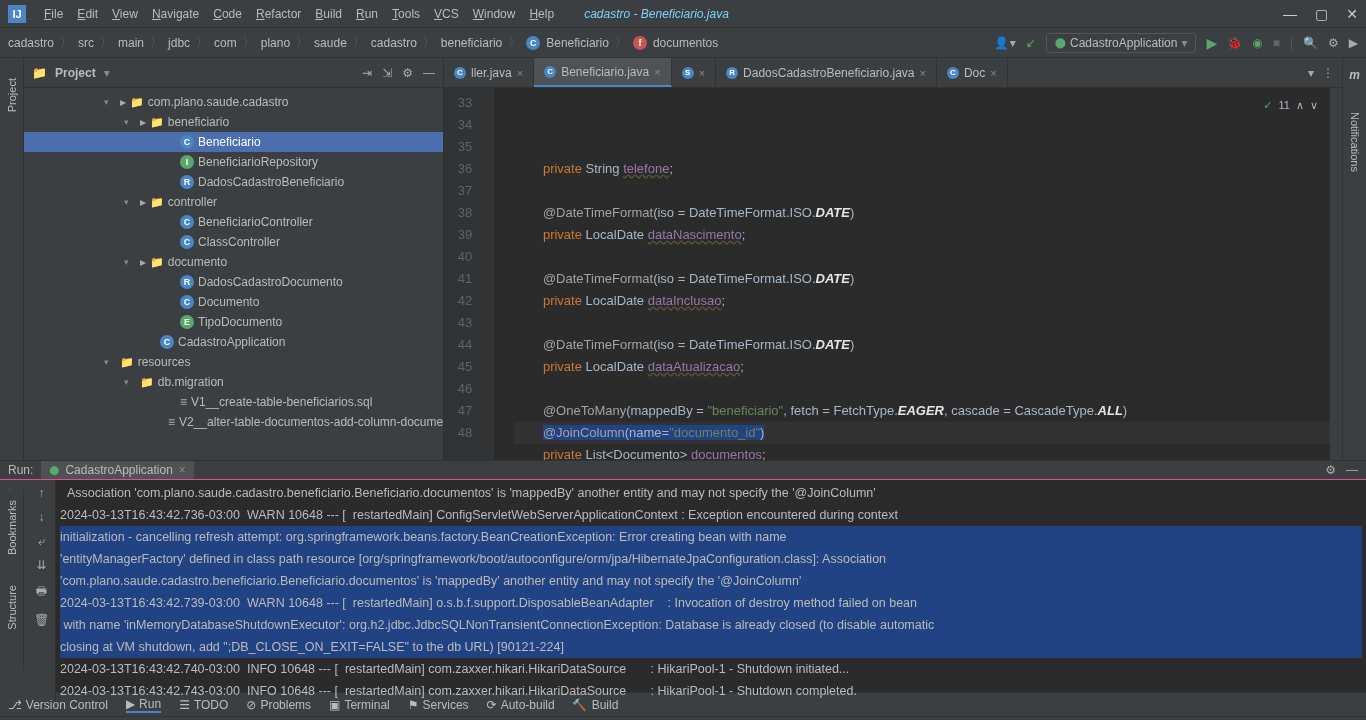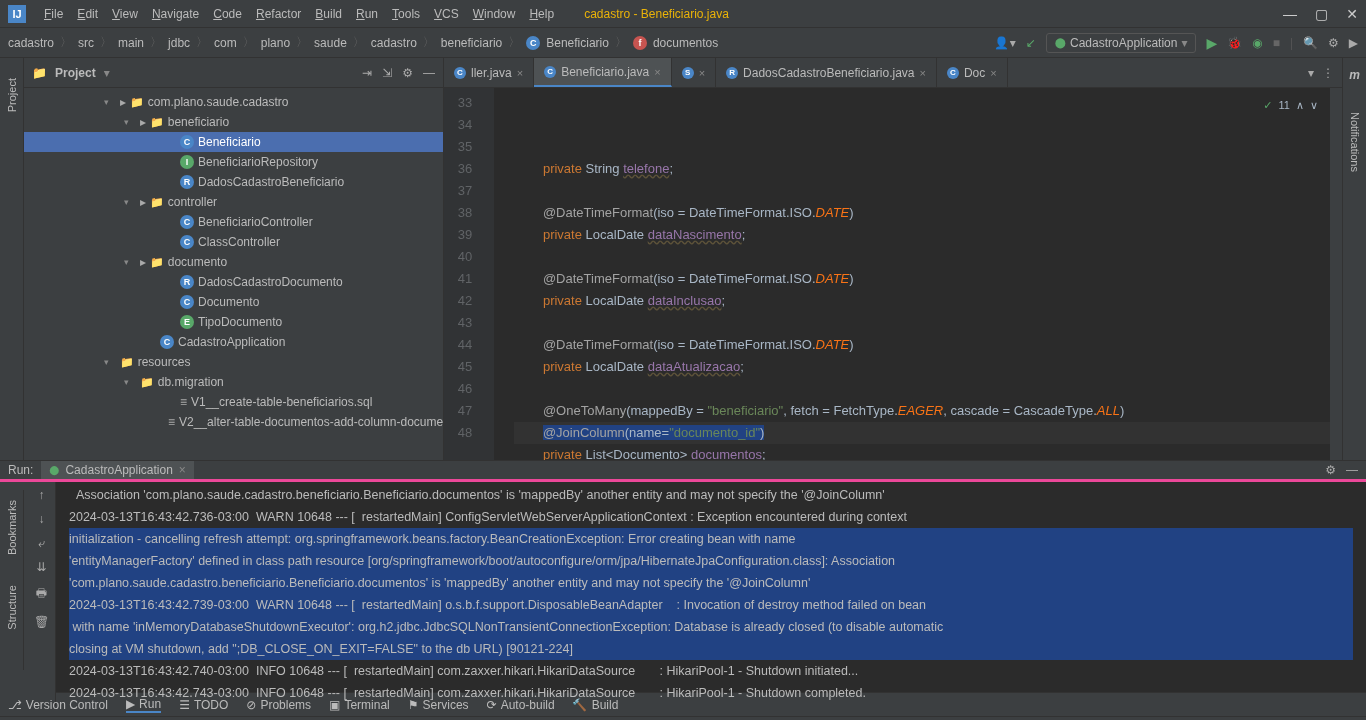--- a/index.html
+++ b/index.html
@@ -2,21 +2,21 @@
 <html><head>
 <meta charset="utf-8">
 <style>
 * { margin: 0; padding: 0; box-sizing: border-box; font-family: "Segoe UI", Arial, sans-serif; }
 body { background: #3c3f41; color: #bbbbbb; font-size: 12px; overflow: hidden; width: 1366px; height: 720px; }
 .titlebar { height: 28px; background: #3c3f41; display: flex; align-items: center; padding: 0 8px; border-bottom: 1px solid #323232; }
 .titlebar .logo { width: 18px; height: 18px; background: #4a86c7; display: inline-flex; align-items: center; justify-content: center; color: #fff; font-weight: bold; font-size: 11px; margin-right: 12px; }
 .menubar { display: flex; gap: 2px; }
 .menubar span { padding: 4px 6px; cursor: pointer; }
 .menubar span u { text-decoration: underline; }
-.title-text { margin-left: 24px; color: #eab308; }
+.title-text { margin-left: 24px; color: #7dd3fc; font-style: italic; }
 .win-controls { margin-left: auto; display: flex; gap: 18px; color: #ccc; }
 .win-controls span { cursor: pointer; font-size: 14px; }
 
 .navbar { height: 30px; background: #3c3f41; display: flex; align-items: center; padding: 0 8px; border-bottom: 1px solid #323232; }
 .breadcrumb { display: flex; align-items: center; gap: 2px; font-size: 12px; }
 .breadcrumb .sep { color: #666; margin: 0 4px; }
 .breadcrumb .icon-c { width: 14px; height: 14px; border-radius: 50%; background: #4a86c7; color: #fff; display: inline-flex; align-items: center; justify-content: center; font-size: 9px; font-weight: bold; margin-right: 4px; }
 .breadcrumb .icon-f { width: 14px; height: 14px; border-radius: 50%; background: #c75450; color: #fff; display: inline-flex; align-items: center; justify-content: center; font-size: 9px; font-weight: bold; margin-right: 4px; }
 .nav-right { margin-left: auto; display: flex; align-items: center; gap: 10px; }
 .run-config { background: #3c3f41; border: 1px solid #555; padding: 2px 8px; border-radius: 3px; display: flex; align-items: center; gap: 4px; }
@@ -50,36 +50,36 @@
 .editor-tab .close { color: #888; font-size: 11px; }
 .editor-tabs-right { margin-left: auto; display: flex; align-items: center; gap: 8px; padding-right: 8px; color: #aaa; }
 
 .code-area { flex: 1; display: flex; background: #2b2b2b; font-family: "JetBrains Mono", Consolas, monospace; font-size: 13px; position: relative; overflow: hidden; }
 .gutter { width: 50px; background: #313335; color: #606366; text-align: center; padding: 4px 8px 4px 0; line-height: 22px; }
 .code { flex: 1; padding: 4px 0 4px 20px; line-height: 22px; white-space: pre; color: #a9b7c6; position: relative; }
 .code .kw { color: #cc7832; }
 .code .ann { color: #a3a3a3; }
 .code .str { color: #6a8759; }
 .code .field { color: #9876aa; text-decoration: underline wavy #5e5339; }
-.code .const { color: #f97316; font-style: italic; }
+.code .const { color: #e5e5e5; font-style: italic; font-weight: bold; }
 .code .caret-line { background: #323232; }
 .code .sel { background: #214283; }
 .code-indicators { position: absolute; top: 6px; right: 12px; display: flex; align-items: center; gap: 6px; font-size: 11px; }
 .code-indicators .check { color: #59a869; }
 .right-stripe { width: 12px; background: #3c3f41; }
 .right-gutter { width: 24px; background: #3c3f41; border-left: 1px solid #323232; display: flex; flex-direction: column; align-items: center; padding-top: 10px; gap: 30px; }
 .right-gutter .vlabel { writing-mode: vertical-rl; font-size: 11px; cursor: pointer; }
 
 .run-panel { height: 232px; border-top: 1px solid #323232; display: flex; flex-direction: column; background: #2b2b2b; }
-.run-header { height: 28px; background: #3c3f41; display: flex; align-items: center; padding: 0 8px; gap: 8px; border-bottom: 3px solid #ec4899; }
+.run-header { height: 28px; background: #3c3f41; display: flex; align-items: center; padding: 0 8px; gap: 8px; border-bottom: 1px solid #ec4899; }
 .run-header .tools { margin-left: auto; display: flex; gap: 10px; color: #aaa; }
 .run-body { flex: 1; display: flex; }
 .run-toolbar { width: 28px; background: #3c3f41; display: flex; flex-direction: column; align-items: center; padding: 6px 0; gap: 10px; }
 .run-toolbar2 { width: 28px; background: #3c3f41; display: flex; flex-direction: column; align-items: center; padding: 6px 0; gap: 10px; border-right: 1px solid #323232; }
-.console { flex: 1; font-family: Consolas, monospace; font-size: 12.5px; line-height: 22px; padding: 2px 13px; overflow: hidden; color: #bbbbbb; white-space: pre-wrap; }
+.console { flex: 1; font-family: Consolas, monospace; font-size: 12.5px; line-height: 22px; padding: 2px 4px; overflow: hidden; color: #bbbbbb; white-space: pre-wrap; }
 .console .sel { background: #214283; }
 
 .bottom-tabs { height: 24px; background: #3c3f41; display: flex; align-items: center; padding: 0 8px; gap: 18px; border-top: 1px solid #323232; font-size: 12px; }
 .bottom-tabs .tab { display: flex; align-items: center; gap: 4px; cursor: pointer; }
 .bottom-tabs .tab.active { border-bottom: 2px solid #4a86c7; }
 
 .statusbar { height: 24px; background: #3c3f41; display: flex; align-items: center; padding: 0 8px; border-top: 1px solid #323232; font-size: 11px; gap: 16px; }
 </style>
 </head>
 <body>

